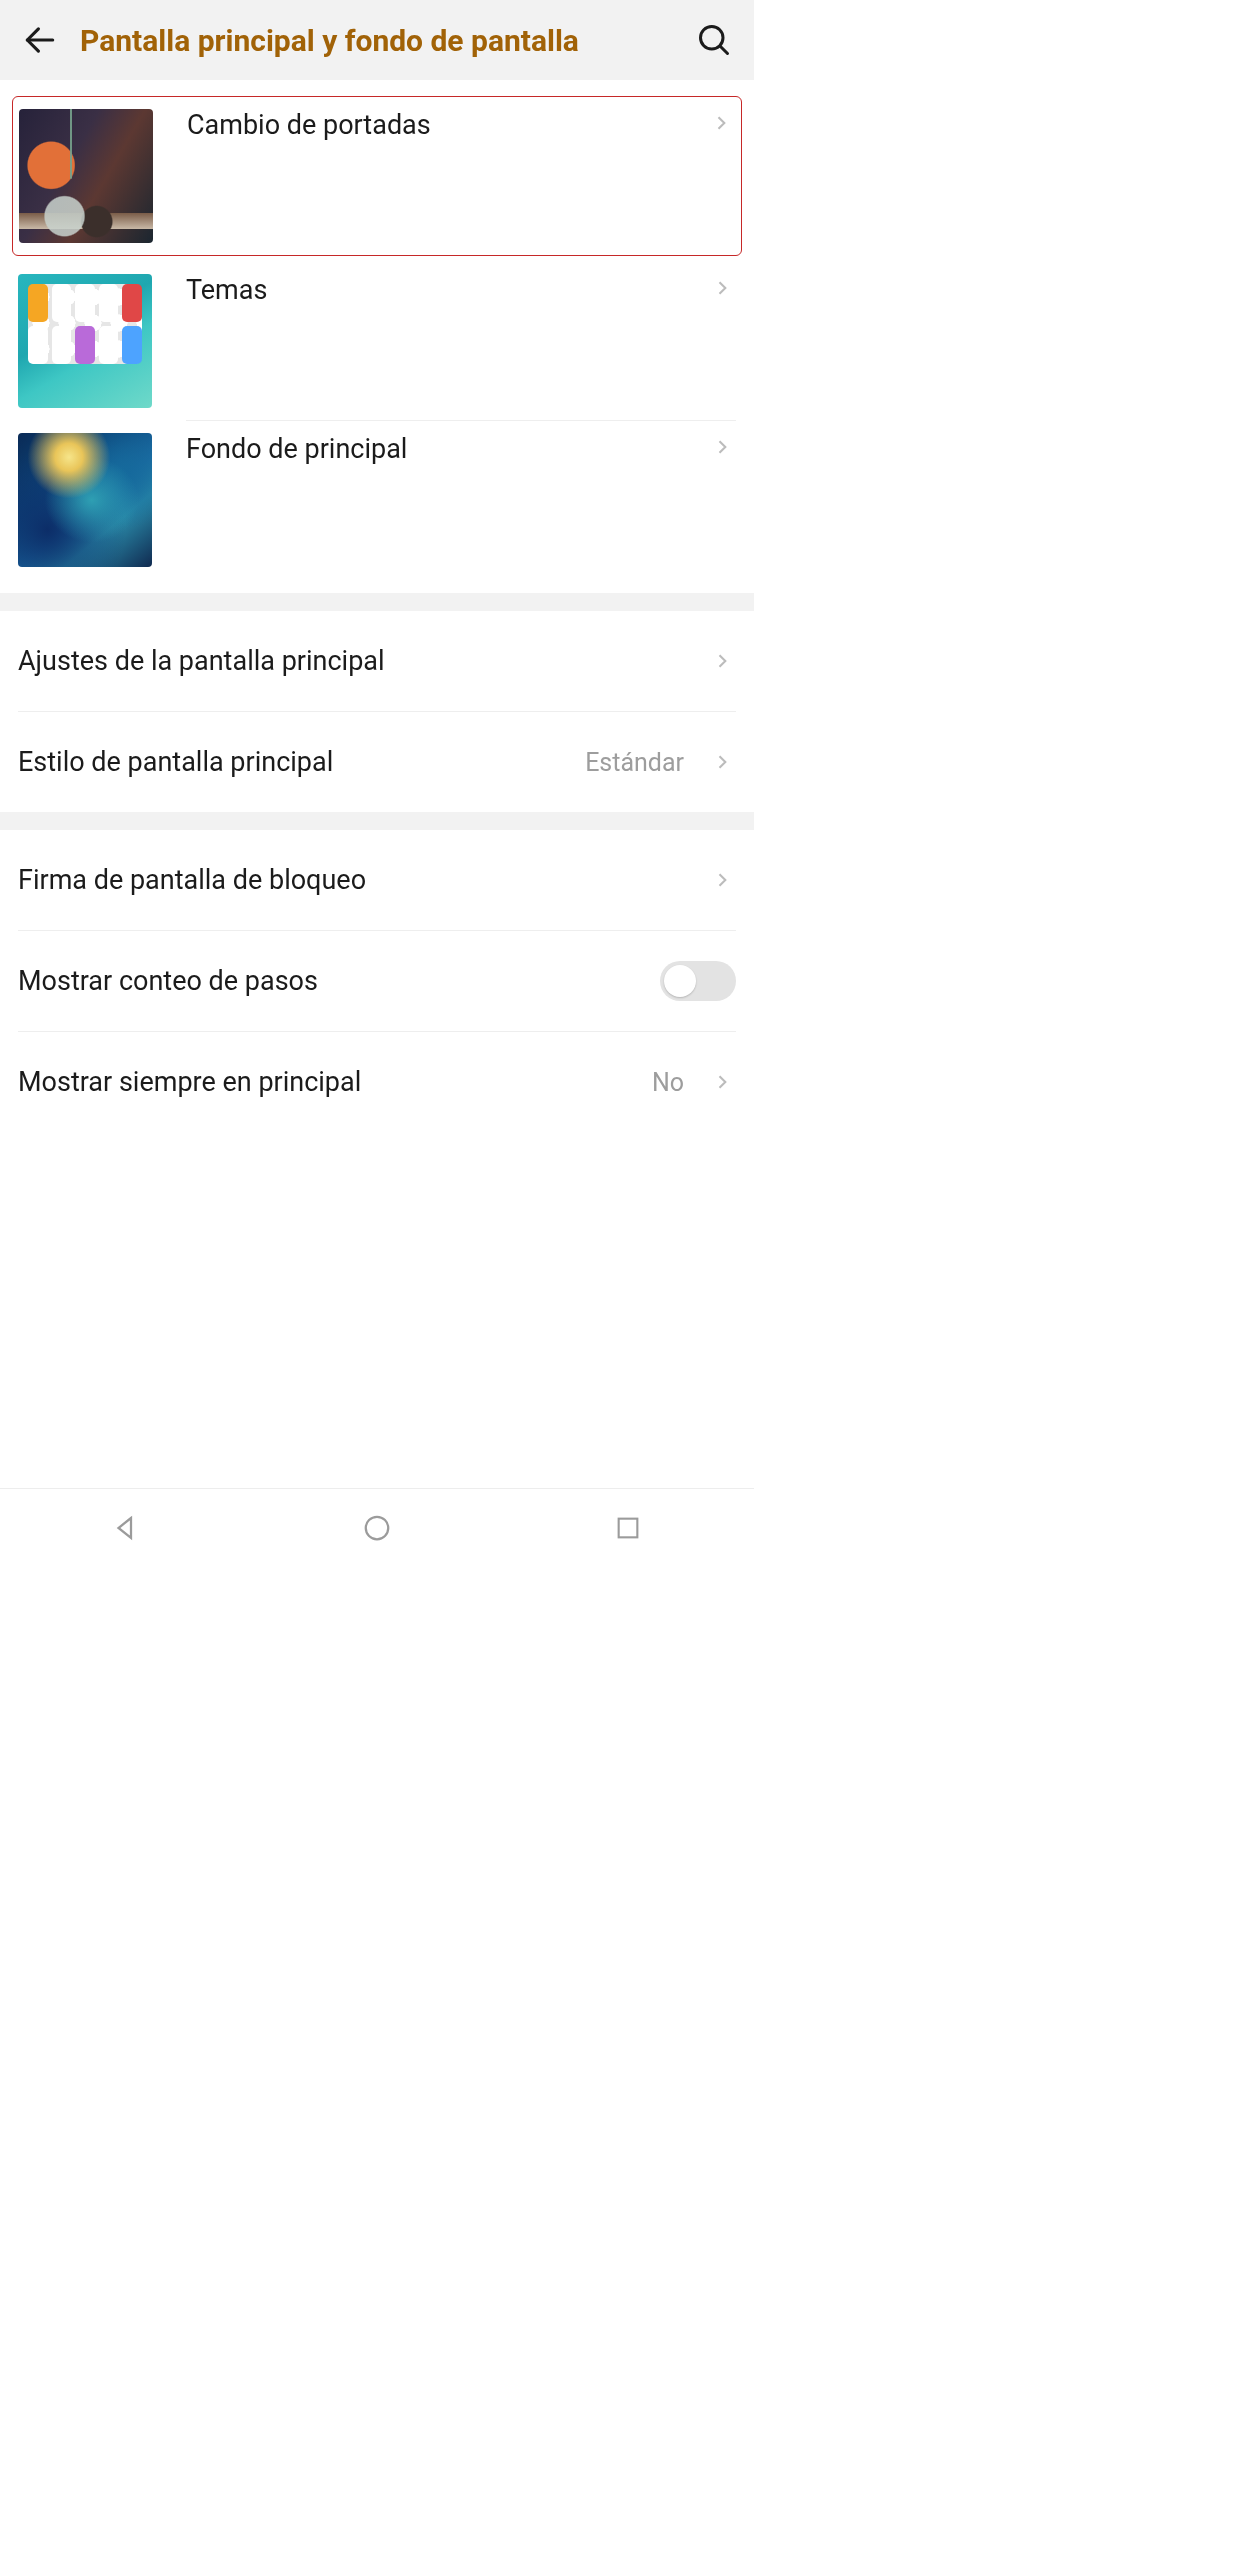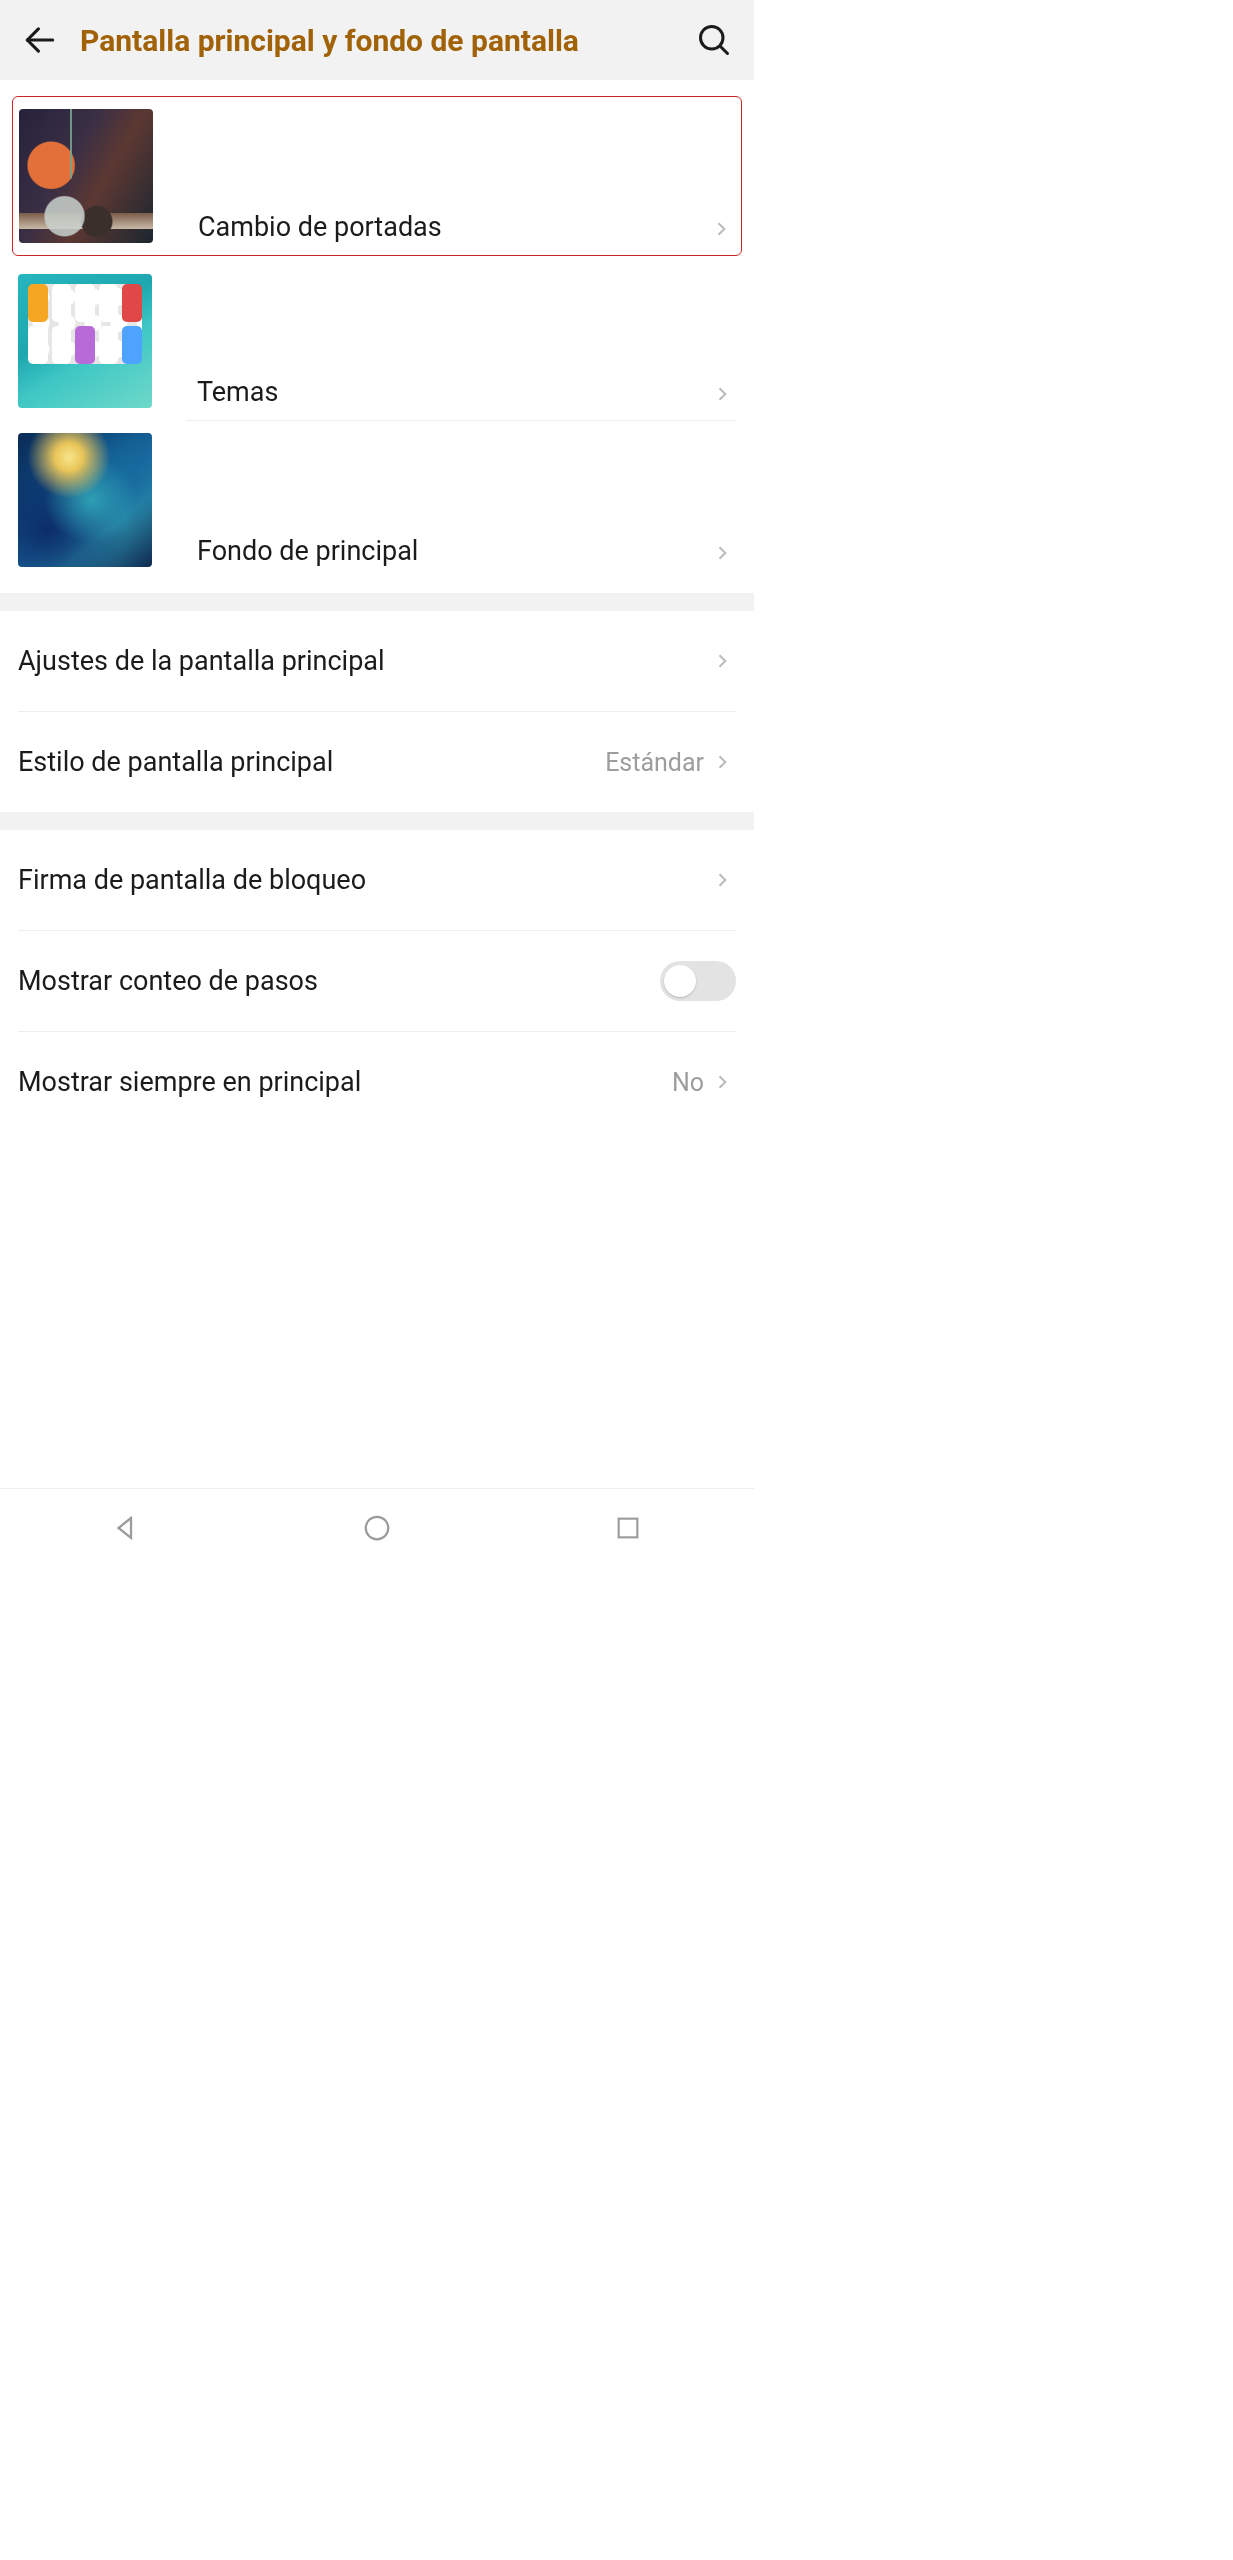--- a/index.html
+++ b/index.html
@@ -15,23 +15,22 @@
   }
   .header .back-icon { width: 44px; height: 44px; display:flex; align-items:center; justify-content:center; }
   .header .title { flex: 1; font-size: 30px; font-weight: 700; color: #a16207; padding-left: 18px; }
   .header .search-icon { width: 44px; height: 44px; display:flex; align-items:center; justify-content:center; }
 
   .group { background: #ffffff; padding: 0 18px; }
   .gap { height: 18px; background: #f2f2f2; }
 
   .thumb-row {
     display: flex;
-    align-items: flex-end;
+    align-items: flex-start;
     padding: 12px 0;
-    gap: 11px;
   }
   .thumb-row.highlighted {
     border: 1.5px solid #c62828;
     border-radius: 6px;
     margin: 6px -6px 0 -6px;
     padding: 12px 6px;
     background: #ffffff;
   }
   .thumb {
     width: 134px; height: 134px;
@@ -43,21 +42,21 @@
   .chevron { width: 28px; height: 28px; display:flex; align-items:center; justify-content:center; flex-shrink:0; }
   .chevron svg { stroke: #bcbcbc; }
   .divider-thumb { border-top: 1px solid #eeeeee; margin-left: 168px; }
 
   .plain-row {
     display: flex;
     align-items: center;
     height: 100px;
   }
   .plain-row .label { flex: 1; font-size: 27px; color: #1b1b1b; }
-  .plain-row .value { font-size: 25px; color: #9d9d9d; margin-right: 4px; }
+  .plain-row .value { font-size: 25px; color: #9d9d9d; margin-right: 24px; }
   .divider { border-top: 1px solid #eeeeee; }
 
   .toggle {
     width: 76px; height: 40px; border-radius: 20px;
     background: #e3e3e3; position: relative; flex-shrink:0;
   }
   .toggle::after {
     content: ""; position: absolute; left: 4px; top: 4px;
     width: 32px; height: 32px; border-radius: 50%;
     background: #ffffff; box-shadow: 0 1px 2px rgba(0,0,0,.2);

